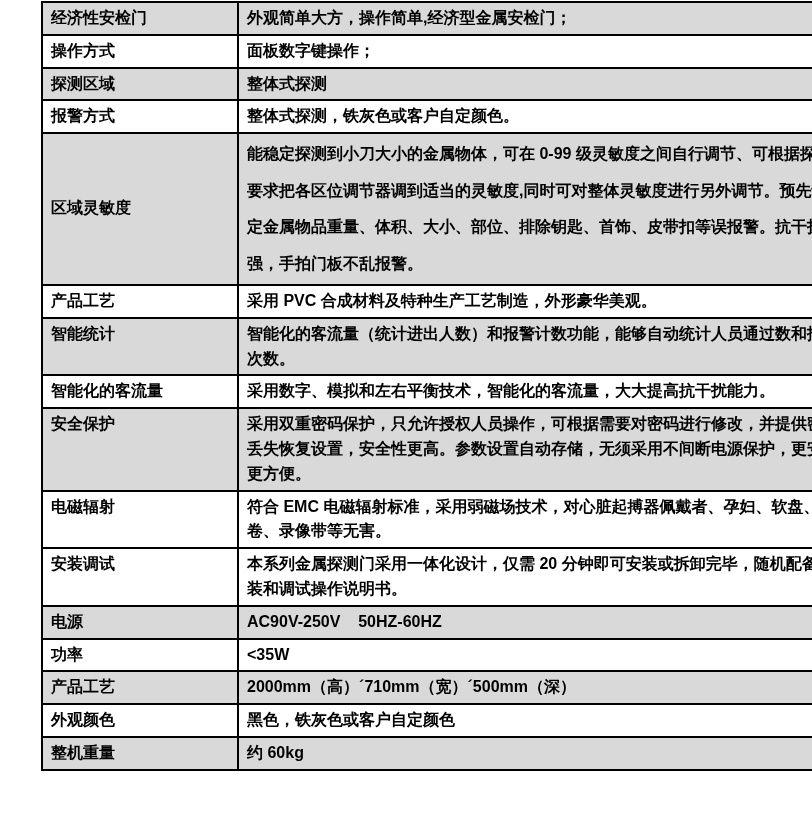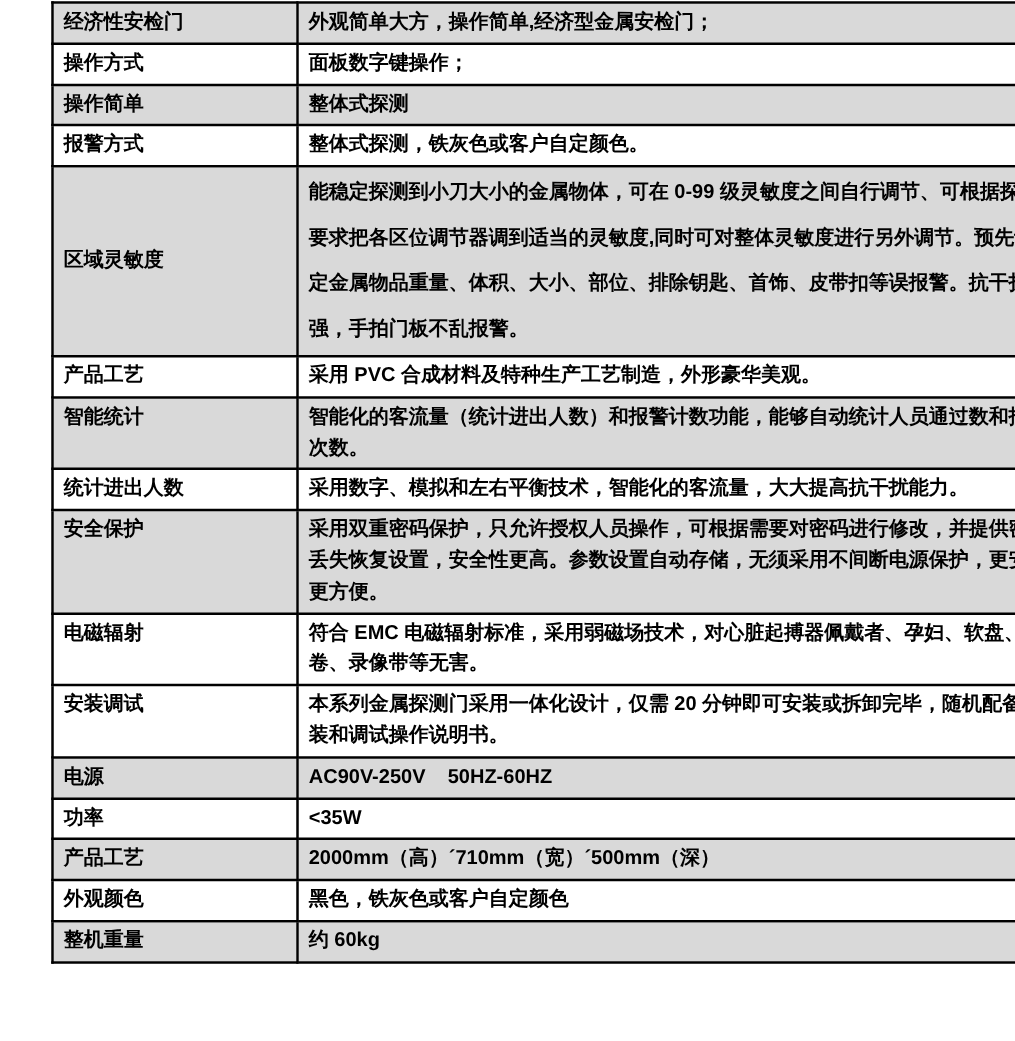--- a/index.html
+++ b/index.html
@@ -67,41 +67,41 @@
     <tbody>
       <tr class="shaded">
         <td class="label-cell">经济性安检门</td>
         <td class="value-cell">外观简单大方，操作简单,经济型金属安检门；</td>
       </tr>
       <tr>
         <td class="label-cell">操作方式</td>
         <td class="value-cell">面板数字键操作；</td>
       </tr>
       <tr class="shaded">
-        <td class="label-cell">操作简单</td>
+        <td class="label-cell">探测区域</td>
         <td class="value-cell">整体式探测</td>
       </tr>
       <tr>
         <td class="label-cell">报警方式</td>
         <td class="value-cell">整体式探测，铁灰色或客户自定颜色。</td>
       </tr>
       <tr class="row-zone shaded">
         <td class="label-cell">区域灵敏度</td>
         <td class="value-cell">能稳定探测到小刀大小的金属物体，可在 0-99 级灵敏度之间自行调节、可根据探测要求把各区位调节器调到适当的灵敏度,同时可对整体灵敏度进行另外调节。预先设定金属物品重量、体积、大小、部位、排除钥匙、首饰、皮带扣等误报警。抗干扰性强，手拍门板不乱报警。</td>
       </tr>
       <tr>
         <td class="label-cell">产品工艺</td>
         <td class="value-cell">采用 PVC 合成材料及特种生产工艺制造，外形豪华美观。</td>
       </tr>
       <tr class="shaded">
         <td class="label-cell">智能统计</td>
         <td class="value-cell">智能化的客流量（统计进出人数）和报警计数功能，能够自动统计人员通过数和报警次数。</td>
       </tr>
       <tr>
-        <td class="label-cell">统计进出人数</td>
+        <td class="label-cell">智能化的客流量</td>
         <td class="value-cell">采用数字、模拟和左右平衡技术，智能化的客流量，大大提高抗干扰能力。</td>
       </tr>
       <tr class="shaded">
         <td class="label-cell">安全保护</td>
         <td class="value-cell">采用双重密码保护，只允许授权人员操作，可根据需要对密码进行修改，并提供密码丢失恢复设置，安全性更高。参数设置自动存储，无须采用不间断电源保护，更安全更方便。</td>
       </tr>
       <tr>
         <td class="label-cell">电磁辐射</td>
         <td class="value-cell">符合 EMC 电磁辐射标准，采用弱磁场技术，对心脏起搏器佩戴者、孕妇、软盘、胶卷、录像带等无害。</td>
       </tr>

